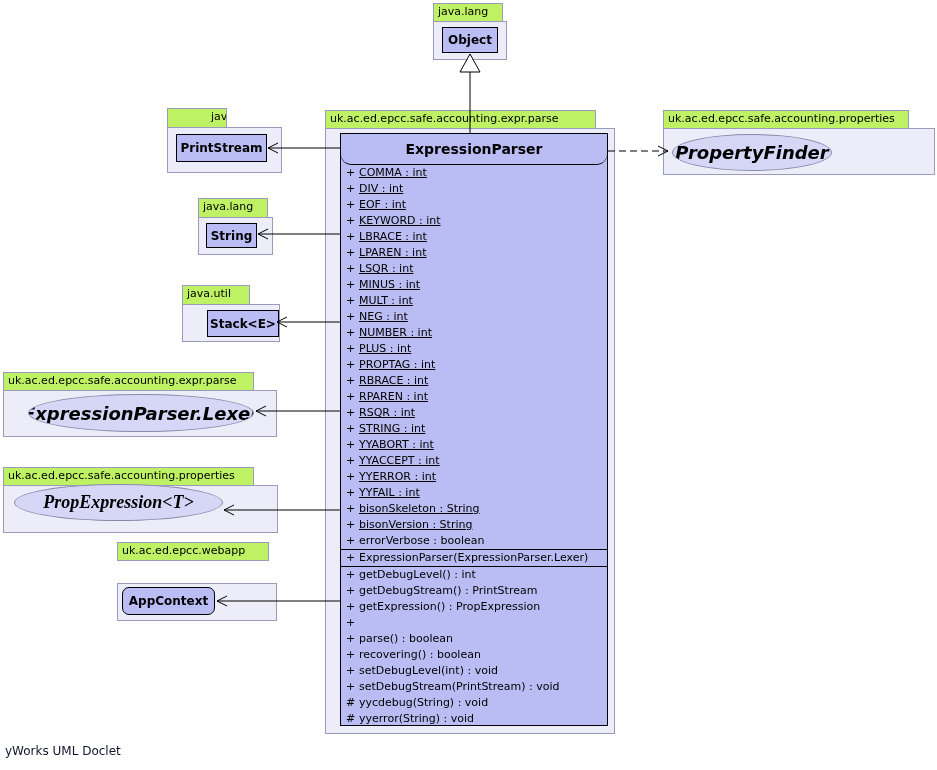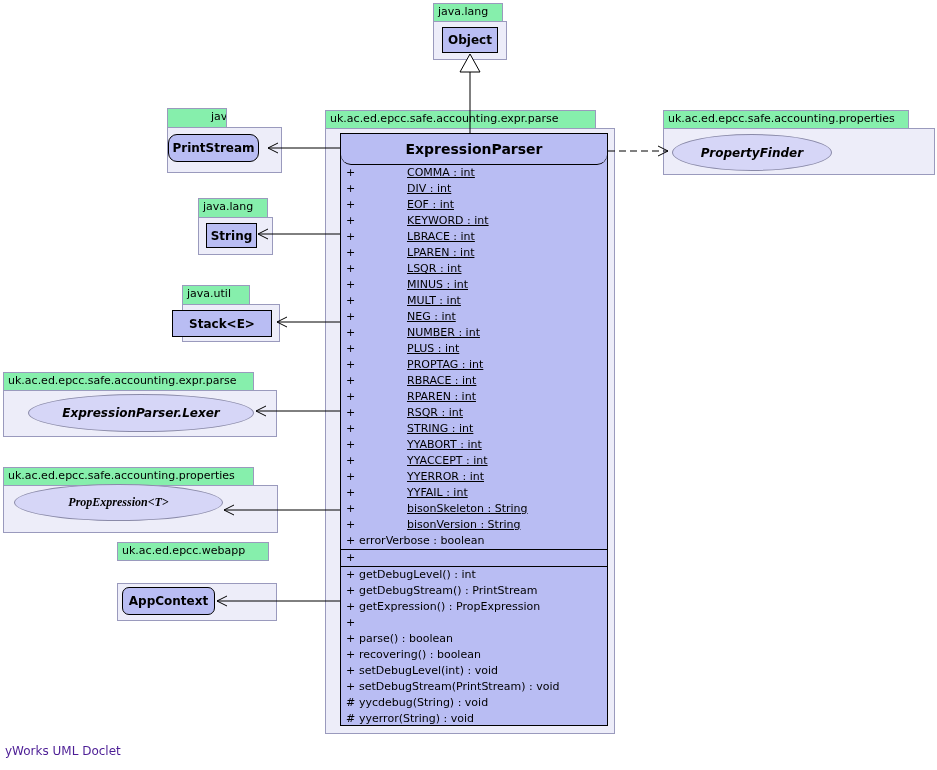--- a/index.html
+++ b/index.html
@@ -1,71 +1,71 @@
 <!DOCTYPE html>
 <html><head>
 <meta charset="utf-8">
 <style>
   html,body {margin:0; padding:0; background:#ffffff;}
   #canvas {position:relative; width:937px; height:770px; overflow:hidden;
            font-family:"DejaVu Sans", "Liberation Sans", sans-serif; color:#000;}
 
-  .pkg-tab {position:absolute; background:#86efac; border:1px solid #9a9abd;
+  .pkg-tab {position:absolute; background:#bef264; border:1px solid #9a9abd;
             font-size:11px; line-height:16px; padding:0 4px; white-space:nowrap;
             overflow:hidden; box-sizing:border-box;}
   .pkg-body {position:absolute; background:#ededf9; border:1px solid #9a9abd;
              box-sizing:border-box;}
 
   .cls-box {position:absolute; background:#b9bdf3; border:1px solid #000;
             box-sizing:border-box; font-weight:bold; font-size:12px;
             display:flex; align-items:center; justify-content:center;
             white-space:nowrap; overflow:hidden;}
 
   .iface {position:absolute; background:#d6d6f7; border:1px solid #8a8aa8;
           border-radius:50%; box-sizing:border-box; display:flex; align-items:center;
-          justify-content:center; font-weight:bold; font-style:italic; font-size:12px;
+          justify-content:center; font-weight:bold; font-style:italic; font-size:18px;
           white-space:nowrap; overflow:hidden;}
 
   .main-class {position:absolute; left:340px; top:133px; width:268px; height:593px;
                background:#b9bdf3; border:1px solid #000; box-sizing:border-box;
                display:flex; flex-direction:column; overflow:hidden;}
   .main-title {height:30px; line-height:30px; text-align:center; font-weight:bold;
                font-size:14px; border-bottom:1px solid #000; flex:none;border-radius:10px;}
   .members {flex:none;}
   .ctor {border-top:1px solid #000; border-bottom:1px solid #000;}
   .mrow {height:16px; line-height:16px; font-size:11px; display:flex;
          padding-left:5px; white-space:nowrap; overflow:hidden;}
   .vis {width:13px; flex:none;}
-  .mlabel.u {text-decoration:underline;margin-left:48px;}
+  .mlabel.u {text-decoration:underline;}
 
   svg.edges {position:absolute; left:0; top:0; pointer-events:none;}
 
-  .credit {position:absolute; left:5px; top:744px; font-size:12px; color:#4c1d95;
+  .credit {position:absolute; left:5px; top:744px; font-size:12px; color:#0f172a;
            white-space:nowrap;}
 </style>
 </head>
 <body>
 
 <div id="canvas">
 
   <div class="pkg-tab" style="left:433px; top:3px; width:70px; height:19px;">java.lang</div>
   <div class="pkg-body" style="left:433px; top:21px; width:74px; height:39px;"></div>
   <div class="cls-box" style="left:442px; top:27px; width:56px; height:26px;">Object</div>
 
   <div class="pkg-tab" style="left:167px; top:108px; width:60px; height:32px;padding-left:43px;">java.io</div>
   <div class="pkg-body" style="left:167px; top:127px; width:115px; height:46px;"></div>
-  <div class="cls-box" style="left:168px; top:134px; width:91px; height:28px;border-radius:9px;">PrintStream</div>
+  <div class="cls-box" style="left:176px; top:134px; width:91px; height:28px;">PrintStream</div>
 
   <div class="pkg-tab" style="left:198px; top:198px; width:70px; height:20px;">java.lang</div>
   <div class="pkg-body" style="left:198px; top:217px; width:75px; height:38px;"></div>
   <div class="cls-box" style="left:206px; top:223px; width:51px; height:25px;">String</div>
 
   <div class="pkg-tab" style="left:182px; top:285px; width:68px; height:20px;">java.util</div>
   <div class="pkg-body" style="left:182px; top:304px; width:98px; height:38px;"></div>
-  <div class="cls-box" style="left:172px; top:310px; width:100px; height:27px;">Stack&lt;E&gt;</div>
+  <div class="cls-box" style="left:207px; top:310px; width:72px; height:27px;">Stack&lt;E&gt;</div>
 
   <div class="pkg-tab" style="left:3px; top:372px; width:251px; height:19px;">uk.ac.ed.epcc.safe.accounting.expr.parse</div>
   <div class="pkg-body" style="left:3px; top:390px; width:274px; height:47px;"></div>
   <div class="iface" style="left:28px; top:394px; width:226px; height:38px;">ExpressionParser.Lexer</div>
 
   <div class="pkg-tab" style="left:3px; top:467px; width:251px; height:19px;">uk.ac.ed.epcc.safe.accounting.properties</div>
   <div class="pkg-body" style="left:3px; top:485px; width:275px; height:48px;"></div>
   <div class="iface" style="left:14px; top:484px; width:209px; height:37px;font-family:Liberation Serif, serif;">PropExpression&lt;T&gt;</div>
 
   <div class="pkg-tab" style="left:117px; top:542px; width:152px; height:19px;">uk.ac.ed.epcc.webapp</div>
@@ -202,20 +202,21 @@
         <div class="mrow">
           <span class="vis">+</span>
           <span class="mlabel">errorVerbose : boolean</span>
         </div>
       </div>
 
     <div class="members ctor">
 
         <div class="mrow">
           <span class="vis">+</span>
+          <span class="mlabel">ExpressionParser(ExpressionParser.Lexer)</span>
         </div>
       </div>
 
     <div class="members">
 
         <div class="mrow">
           <span class="vis">+</span>
           <span class="mlabel">getDebugLevel() : int</span>
         </div>
 

